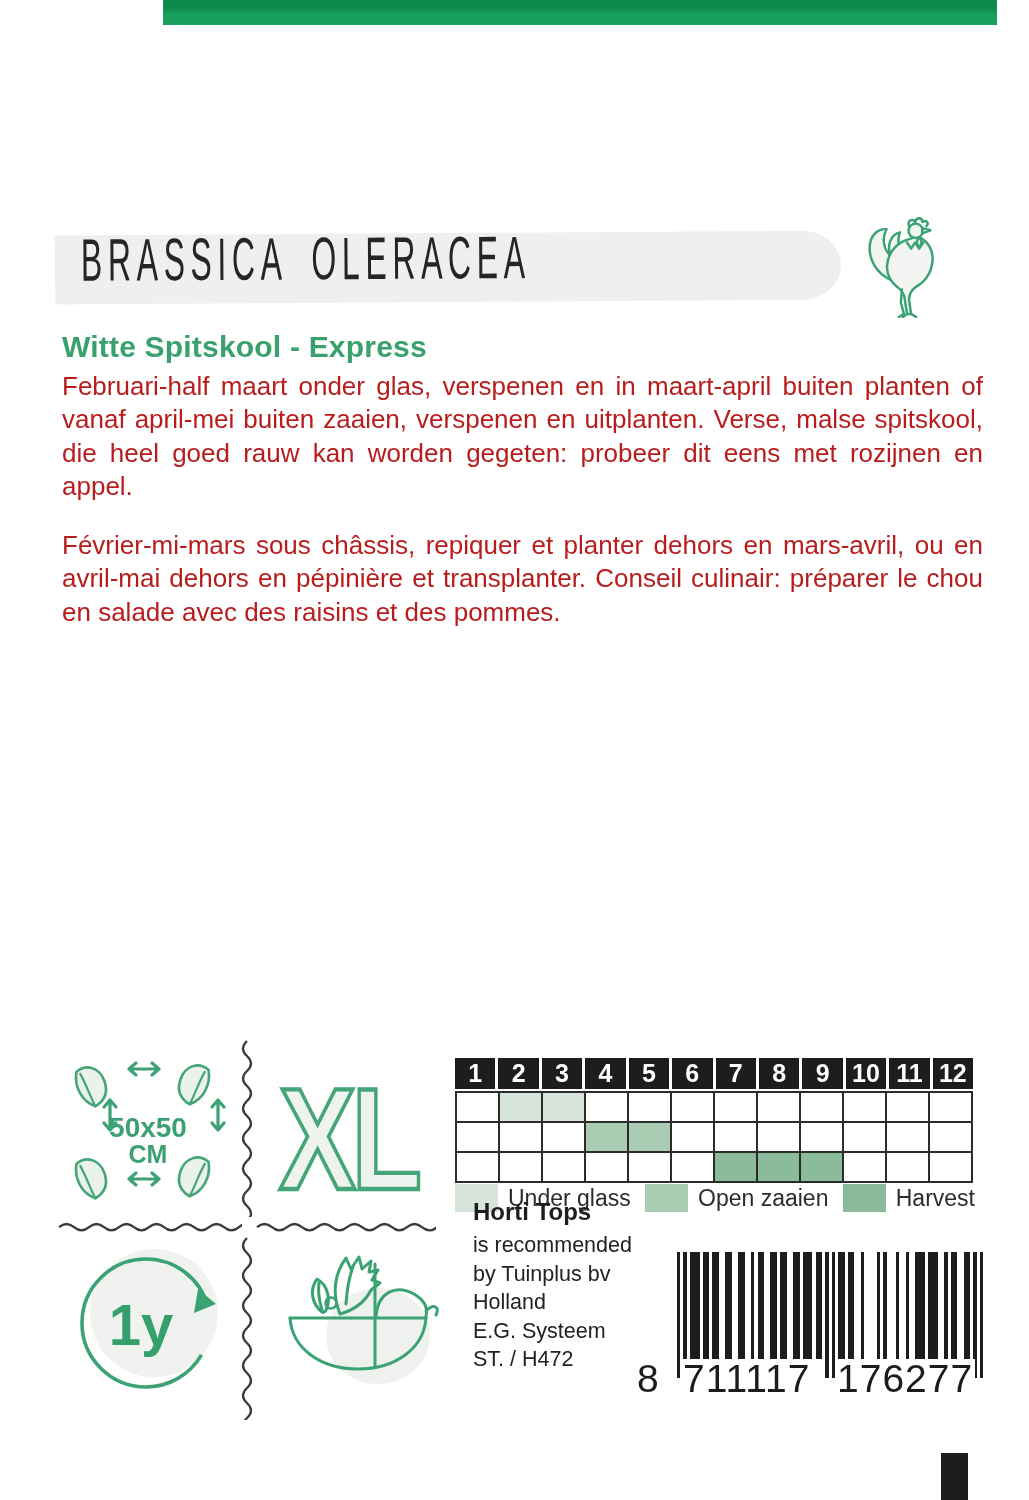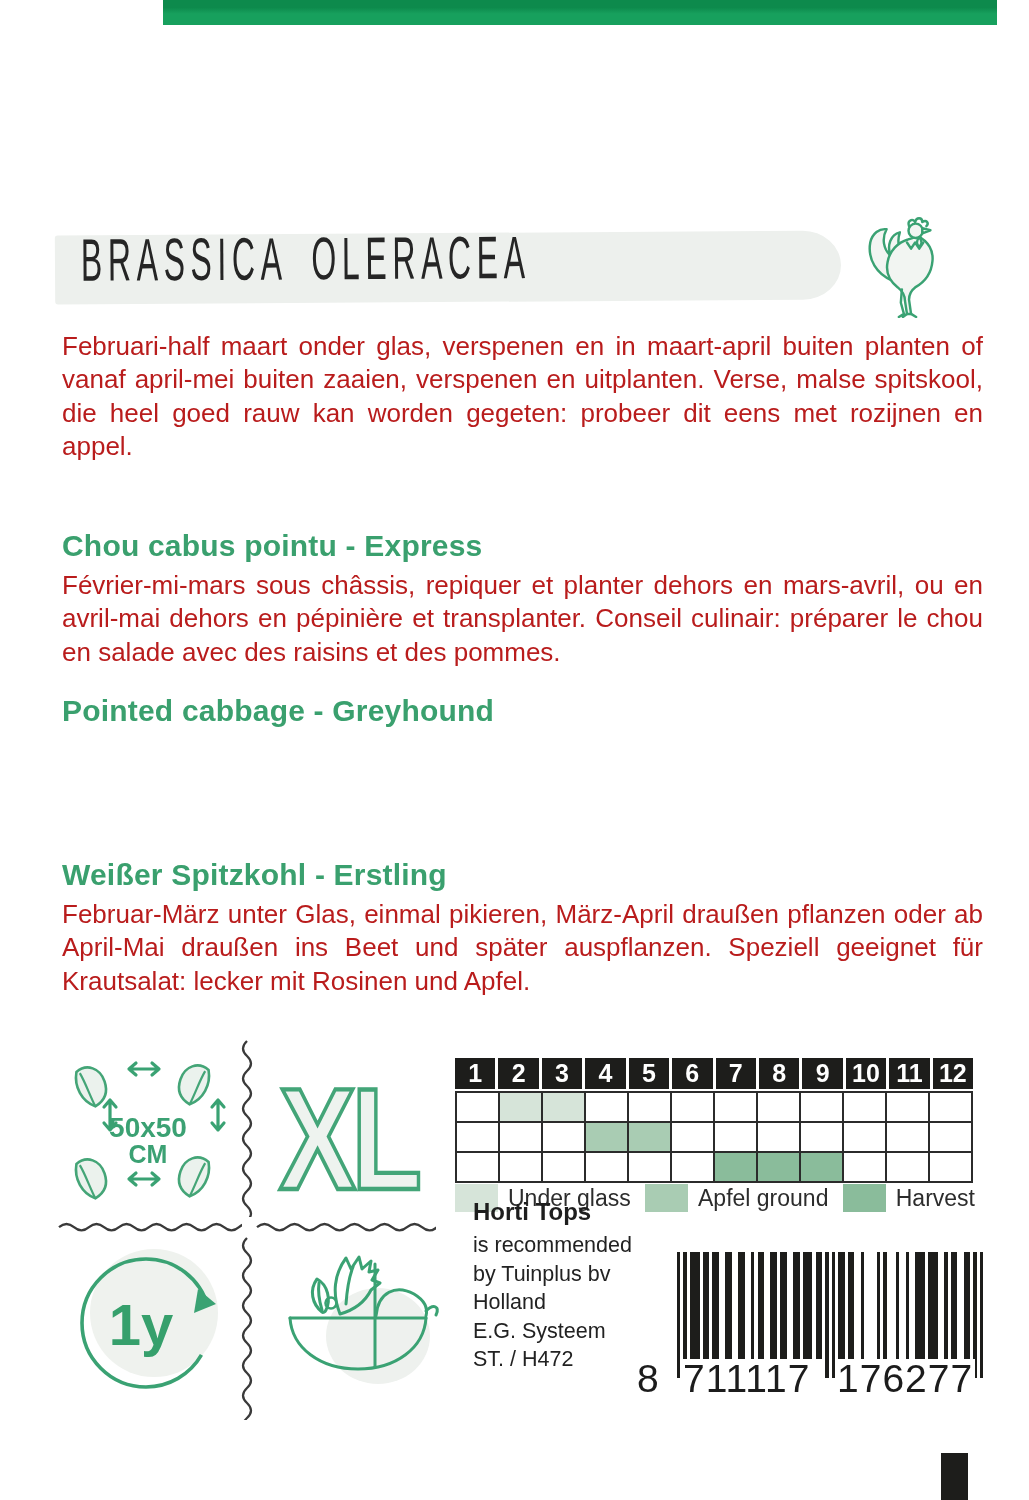--- a/index.html
+++ b/index.html
@@ -103,32 +103,27 @@
     <path d="M60,20 C70,25 75,34 74,44 C73,56 66,65 57,70 C53,73 51,77 51,82 L53,96 L49,96 L47,83 C47,78 45,74 40,70 C32,64 28,55 30,45 C32,34 40,26 50,23 C53,22 57,21 60,20 Z" fill="#f2f5f2"></path>
     <path d="M44,72 L43,85 L46,96 M46,96 L41,99 M53,96 L58,99 M49,96 L45,99" fill="none"></path>
     <circle cx="57.5" cy="14.5" r="7" fill="#f2f5f2"></circle>
     <path d="M51,10 C49,4 55,2 57,6 C58,1 64,1 64,6 C68,3 71,7 68,10" fill="none"></path>
     <path d="M64,12 L72,14 L64,17 Z" fill="#ffffff"></path>
     <path d="M61,21 C64,24 64,28 61,30 C58,28 58,24 61,21 Z" fill="#f2f5f2"></path>
     <path d="M49,26 L53,32 L57,26 L61,32 L65,26" fill="none"></path>
   </svg>
 
   <div class="section s1">
+    <h2>Witte Spitskool - Express</h2>
     <p>Februari-half maart onder glas, verspenen en in maart-april buiten planten of vanaf april-mei buiten zaaien, verspenen en uitplanten. Verse, malse spitskool, die heel goed rauw kan worden gegeten: probeer dit eens met rozijnen en appel.</p>
   </div>
   <div class="section s2">
-    <h2>Chou cabus pointu - Express</h2>
     <p>Février-mi-mars sous châssis, repiquer et planter dehors en mars-avril, ou en avril-mai dehors en pépinière et transplanter.  Conseil culinair: préparer le chou en salade avec des raisins et des pommes.</p>
   </div>
   <div class="section s3">
-    <h2>Pointed cabbage - Greyhound</h2>
-  </div>
-  <div class="section s4">
-    <h2>Weißer Spitzkohl - Erstling</h2>
-    <p>Februar-März unter Glas, einmal pikieren, März-April draußen pflanzen oder ab April-Mai draußen ins Beet und später auspflanzen. Speziell geeignet für Krautsalat: lecker mit Rosinen und Apfel.</p>
   </div>
 
   <svg class="spacing-icon" viewBox="0 0 185 162">
     <defs>
       <g id="leafP">
         <path class="leaf" d="M18,44 C6,36 2,20 8,6 C20,0 32,8 33,22 C34,34 28,41 18,44 Z"></path>
         <path class="vein" d="M18,44 C15,30 14,18 11,8"></path>
       </g>
       <g id="harr">
         <path class="arr" d="M3,8 L33,8 M10,2 L3,8 L10,14 M26,2 L33,8 L26,14"></path>
@@ -213,21 +208,21 @@
       <div class="cal-c"></div>
       <div class="cal-c"></div>
     </div>
   <div class="legend">
       <div class="item">
         <div class="sw" style="background: rgb(214, 228, 217);"></div>
         <span>Under glass</span>
       </div>
       <div class="item">
         <div class="sw" style="background: rgb(169, 204, 179);"></div>
-        <span>Apfel ground</span>
+        <span>Open zaaien</span>
       </div>
       <div class="item">
         <div class="sw" style="background: rgb(138, 188, 155);"></div>
         <span>Harvest</span>
       </div>
     </div>
 
   <div class="oneyear">
     <div class="blob"></div>
     <svg width="152" height="152" viewBox="0 0 152 152">

